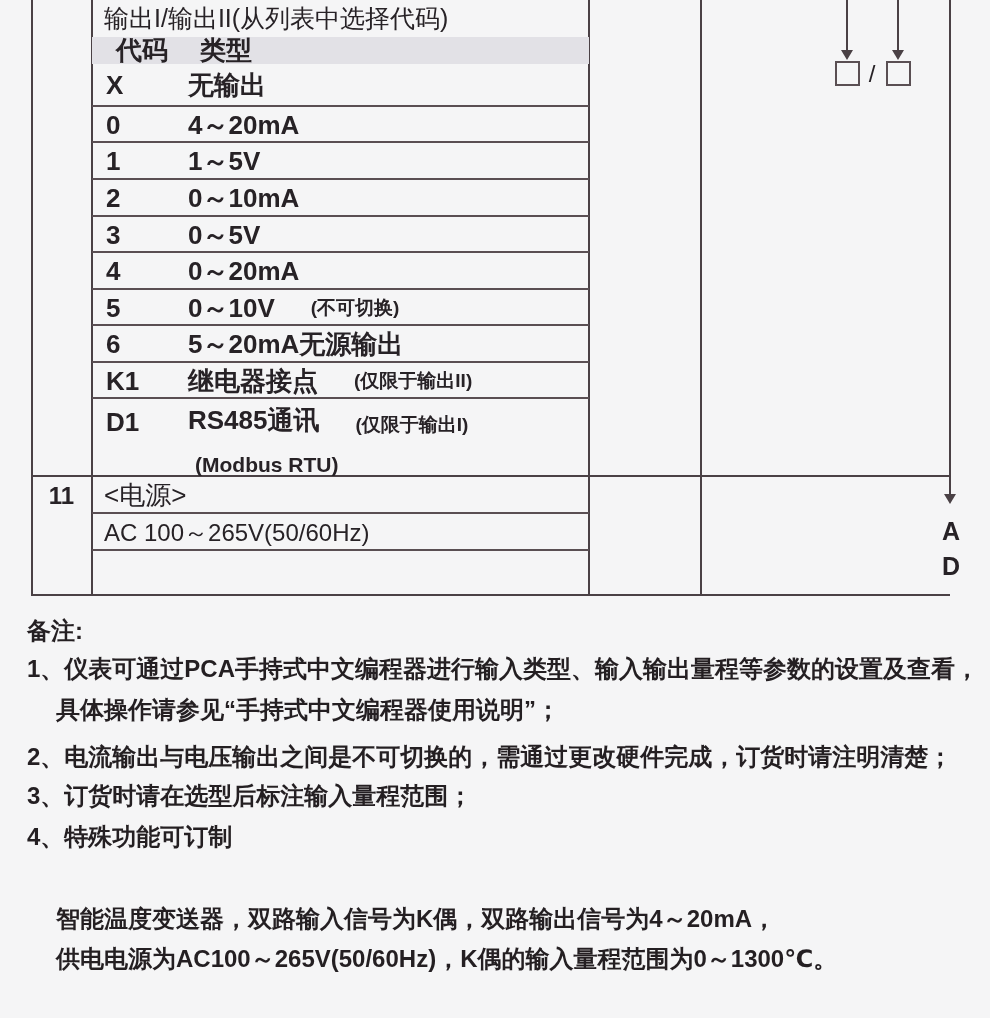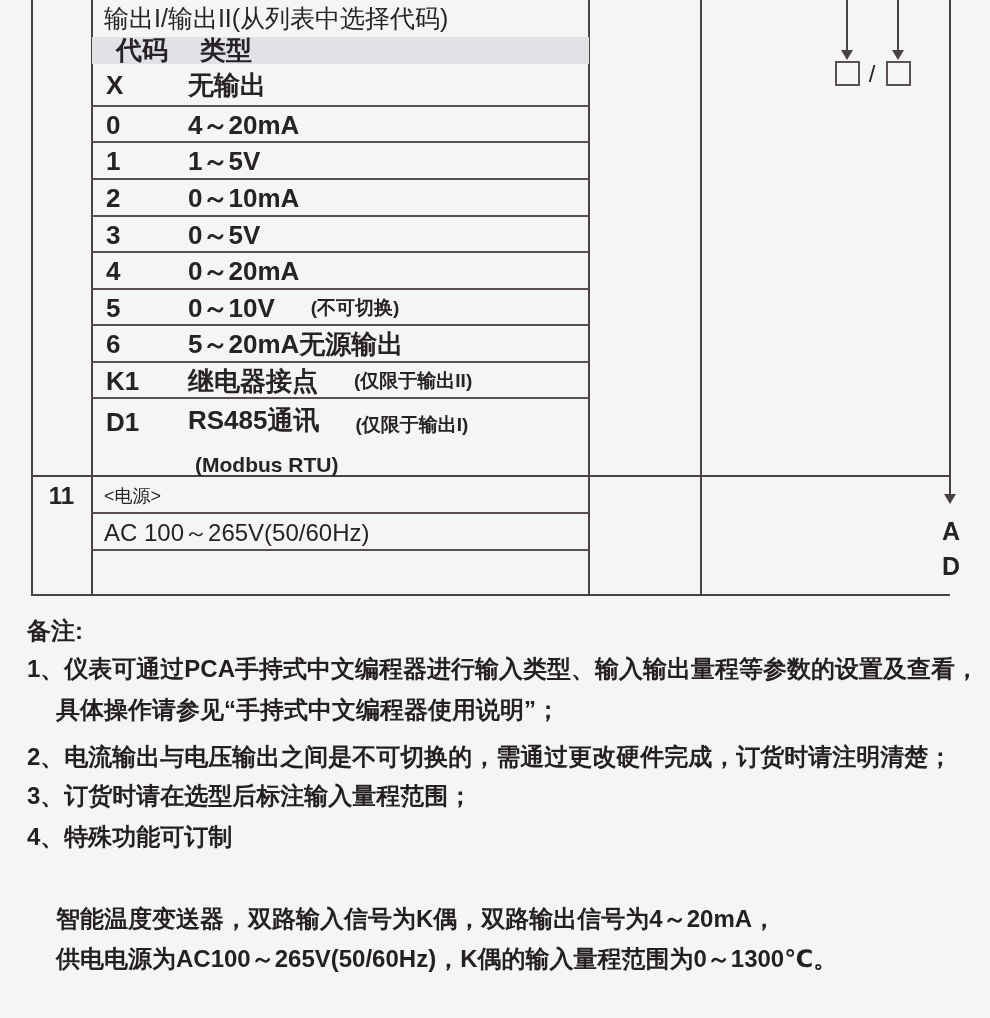--- a/index.html
+++ b/index.html
@@ -122,21 +122,21 @@
 
   <div class="arrow-tail" style="left:846px;top:0;height:50px;"></div>
   <div class="arrow-head" style="left:841px;top:50px;"></div>
   <div class="arrow-tail" style="left:897px;top:0;height:50px;"></div>
   <div class="arrow-head" style="left:892px;top:50px;"></div>
   <div class="selbox" style="left:835px;top:61px;"></div>
   <div class="abs ctr" style="left:861px;top:61px;width:22px;height:25px;font-size:24px;font-weight:500;">/</div>
   <div class="selbox" style="left:886px;top:61px;"></div>
 
   <div class="abs ctr" style="left:32px;top:477px;width:59px;height:37px;font-size:24px;font-weight:600;">11</div>
-  <div class="cellline" style="left:104px;top:477px;height:37px;font-size:18px;">&lt;电源&gt;</div>
+  <div class="cellline" style="left:104px;top:477px;height:37px;font-size:26px;">&lt;电源&gt;</div>
   <div class="cellline" style="left:104px;top:514px;height:37px;font-size:24px;">AC 100～265V(50/60Hz)</div>
 
   <div class="arrow-tail" style="left:949px;top:477px;height:17px;"></div>
   <div class="arrow-head" style="left:944px;top:494px;"></div>
   <div class="abs ctr" style="left:936px;top:518px;width:30px;height:26px;font-size:25px;font-weight:600;">A</div>
   <div class="abs ctr" style="left:936px;top:553px;width:30px;height:26px;font-size:25px;font-weight:600;">D</div>
 
   <div class="note" style="left:27px;top:616px;">备注:</div>
   <div class="note" style="left:27px;top:654px;">1、仪表可通过PCA手持式中文编程器进行输入类型、输入输出量程等参数的设置及查看，</div>
   <div class="note" style="left:56px;top:695px;">具体操作请参见“手持式中文编程器使用说明”；</div>

